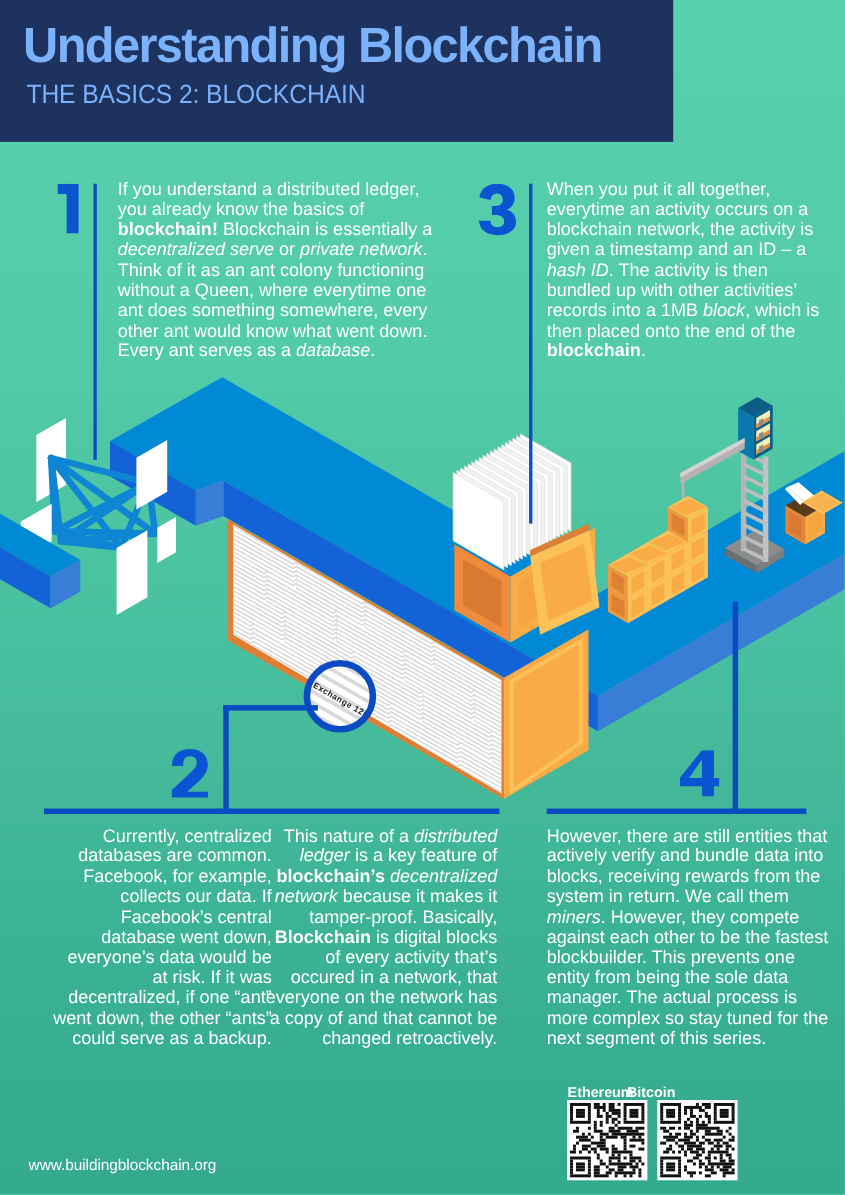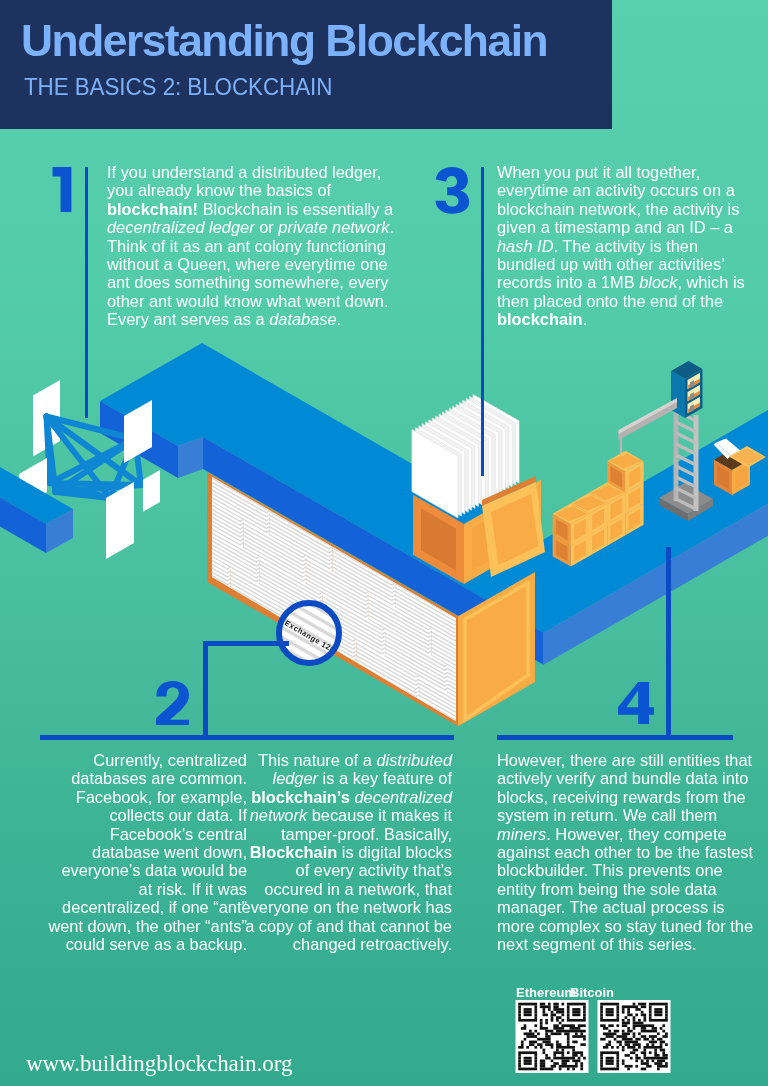--- a/index.html
+++ b/index.html
@@ -27,21 +27,21 @@
   .ln { position:absolute; background:#0a4bc4; }
   #l1 { left:85px; top:167px; width:3px; height:251px; }
   #l3 { left:481px; top:167px; width:3px; height:309px; }
   #l2h { left:40px; top:735px; width:414px; height:5px; }
   #l2v { left:203px; top:641px; width:5px; height:99px; }
   #l2t { left:203px; top:641px; width:86px; height:5px; }
   #l4h { left:497px; top:735px; width:236px; height:5px; }
   #l4v { left:666px; top:547px; width:5px; height:193px; }
 
 
-  #site { position:absolute; left:26px; top:1051px; color:#ffffff; font-size:23px; letter-spacing:-0.05px;font-family:Liberation Serif, serif; }
+  #site { position:absolute; left:26px; top:1051px; color:#ffffff; font-size:14px; letter-spacing:-0.05px; }
   .qrlabel { position:absolute; color:#ffffff; font-size:13px; font-weight:bold; }
   #qrlab1 { left:516px; top:985px; }
   #qrlab2 { left:570px; top:985px; }
 
   #donate { position:absolute; left:681px; top:1012px; width:86px; color:#ffffff; font-size:13.8px; line-height:16.8px; }
   svg { display:block; } #illus{position:absolute;left:0;top:0;}
 </style>
 </head>
 <body>
 
@@ -764,21 +764,21 @@
 <rect x="640.76" y="1067.59" width="5.41" height="2.70"></rect>
 <rect x="656.98" y="1067.59" width="2.70" height="2.70"></rect>
 </g>
       </g>
 </svg>
 
   <svg class="numsvg" id="n1" width="25.2" height="47.7" viewBox="0 0 56 106" style="left:48px;top:167px;">
       <path d="M 10 0 L 52 0 L 52 100 L 28 100 L 28 21 L 10 21 Z" fill="#0a53d1"></path>
     </svg>
   <div class="ln" id="l1"></div>
-  <div class="blk" id="b1">If you understand a distributed ledger, you already know the basics of <b>blockchain!</b> Blockchain is essentially a <i>decentralized ledger</i> or <i>private network</i>. Think of it as an ant colony functioning without a Queen, where everytime one ant does something somewhere, every other ant would know what went down. Every ant serves as a <i>database</i>.</div>
+  <div class="blk" id="b1">If you understand a distributed ledger, you already know the basics of <b>blockchain!</b> Blockchain is essentially a <i>decentralized serve</i> or <i>private network</i>. Think of it as an ant colony functioning without a Queen, where everytime one ant does something somewhere, every other ant would know what went down. Every ant serves as a <i>database</i>.</div>
 
   <svg class="numsvg" id="n3" width="34.2" height="47.7" viewBox="0 0 76 106" style="left:435px;top:167px;">
       <path d="M 2 28 C 3 11 18 0 38 0 C 59 0 73 11 73 29 C 73 41 67 49 57 52 C 69 56 76 65 76 78 C 76 93 61 104 38 104 C 17 104 2 93 1 75 L 24 75 C 25 84 30 88 38 88 C 47 88 52 83 52 76 C 52 68 46 63 34 63 L 27 63 L 27 45 L 34 45 C 44 45 49 40 49 33 C 49 25 44 20 38 20 C 30 20 25 25 25 33 Z" fill="#0a53d1"></path>
     </svg>
   <div class="ln" id="l3"></div>
   <div class="blk" id="b3">When you put it all together, everytime an activity occurs on a blockchain network, the activity is given a timestamp and an ID – a <i>hash ID</i>. The activity is then bundled up with other activities’ records into a 1MB <i>block</i>, which is then placed onto the end of the <b>blockchain</b>.</div>
 
   <svg class="numsvg" id="n2" width="33.4" height="46.6" viewBox="0 0 76 106" style="left:156px;top:681px;">
       <path d="M 1 31 C 1 12 17 0 38 0 C 60 0 75 13 75 32 C 75 45 69 54 56 67 L 32 88 L 76 88 L 76 100 L 0 100 L 0 85 L 41 47 C 49 39 52 34 52 28 C 52 20 47 15 38 15 C 29 15 24 21 24 32 L 24 35 L 1 35 Z" fill="#0a53d1"></path>
     </svg>

